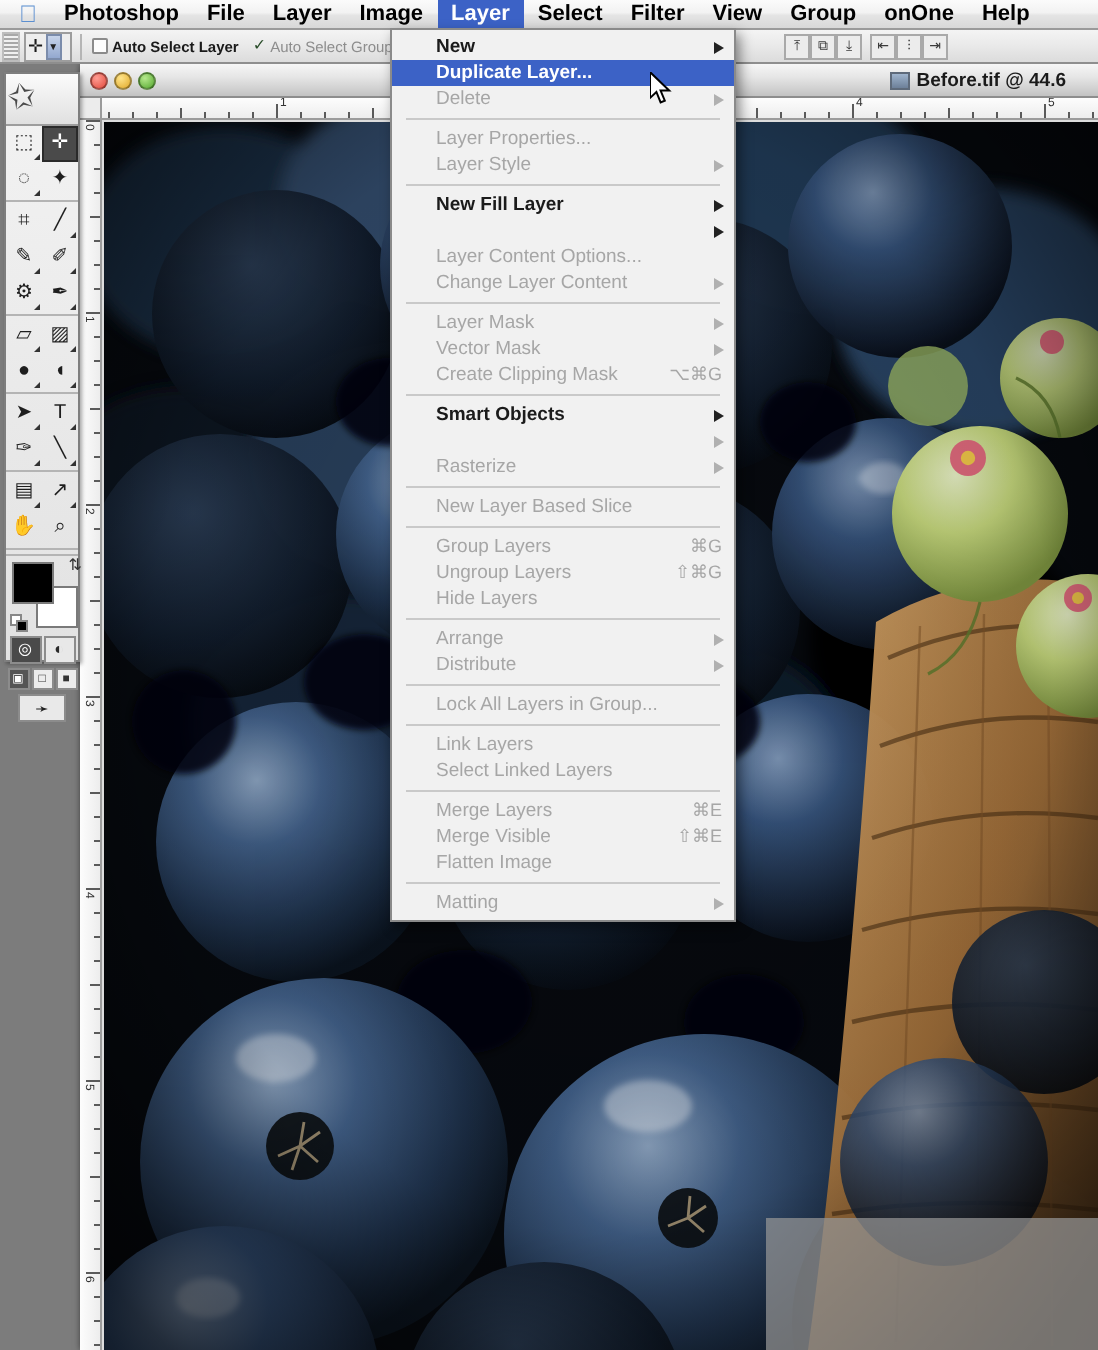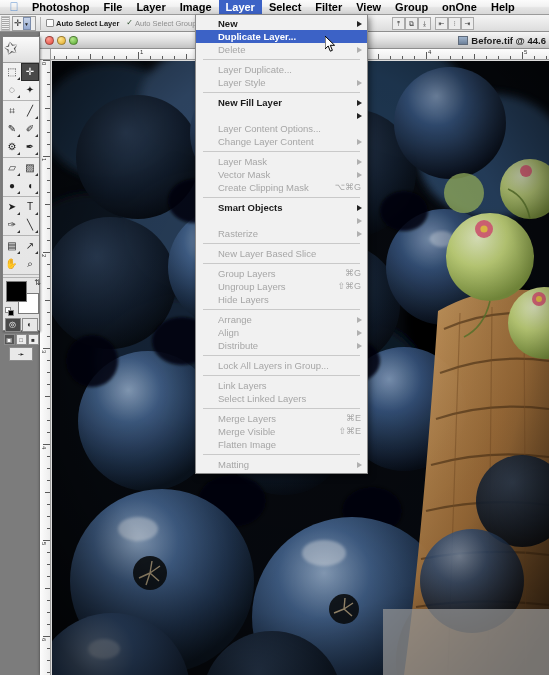--- a/index.html
+++ b/index.html
@@ -80,21 +80,21 @@
     border-bottom:1px solid #8d8d8d;
     display:flex; align-items:center;
   }
   .tb-dots{ display:flex; gap:3px; margin-left:5px; }
   .dot{ width:9px;height:9px;border-radius:50%;border:1px solid rgba(0,0,0,.35);}
   .dot.r{ background:radial-gradient(circle at 35% 30%,#ff9d93,#e2493c);}
   .dot.y{ background:radial-gradient(circle at 35% 30%,#ffe48a,#e0a92a);}
   .dot.g{ background:radial-gradient(circle at 35% 30%,#b6e98d,#54a72e);}
   #title-text{
     position:absolute; right:0px; top:0; height:17px; display:flex;
-    align-items:center; gap:3px; padding-right:3px;
+    align-items:center; gap:3px; padding-right:16px;
     font-size:9.5px; font-weight:bold; color:#1a1a1a; white-space:nowrap;
   }
   #title-icon{
     width:10px;height:9px;border:1px solid #5e6a7a;
     background:linear-gradient(to bottom,#9fb4cd,#6d8099);
     display:inline-block;
   }
 
   
   #hruler{
@@ -683,21 +683,21 @@
     </div>
     <div class="mi bold hl">
       <span class="lbl">Duplicate Layer...</span>
     </div>
     <div class="mi dim">
       <span class="lbl">Delete</span>
       <i class="arrow"></i>
     </div>
     <div class="msep"></div>
     <div class="mi dim">
-      <span class="lbl">Layer Duplicate...</span>
+      <span class="lbl">Layer Properties...</span>
     </div>
     <div class="mi dim">
       <span class="lbl">Layer Style</span>
       <i class="arrow"></i>
     </div>
     <div class="msep"></div>
     <div class="mi bold">
       <span class="lbl">New Fill Layer</span>
       <i class="arrow"></i>
     </div>
@@ -748,24 +748,20 @@
     <div class="mi dim">
       <span class="lbl">Ungroup Layers</span>
       <span class="sc">⇧⌘G</span>
     </div>
     <div class="mi dim">
       <span class="lbl">Hide Layers</span>
     </div>
     <div class="msep"></div>
     <div class="mi dim">
       <span class="lbl">Arrange</span>
-      <i class="arrow"></i>
-    </div>
-    <div class="mi dim">
-      <span class="lbl">Align</span>
       <i class="arrow"></i>
     </div>
     <div class="mi dim">
       <span class="lbl">Distribute</span>
       <i class="arrow"></i>
     </div>
     <div class="msep"></div>
     <div class="mi dim">
       <span class="lbl">Lock All Layers in Group...</span>
     </div>

